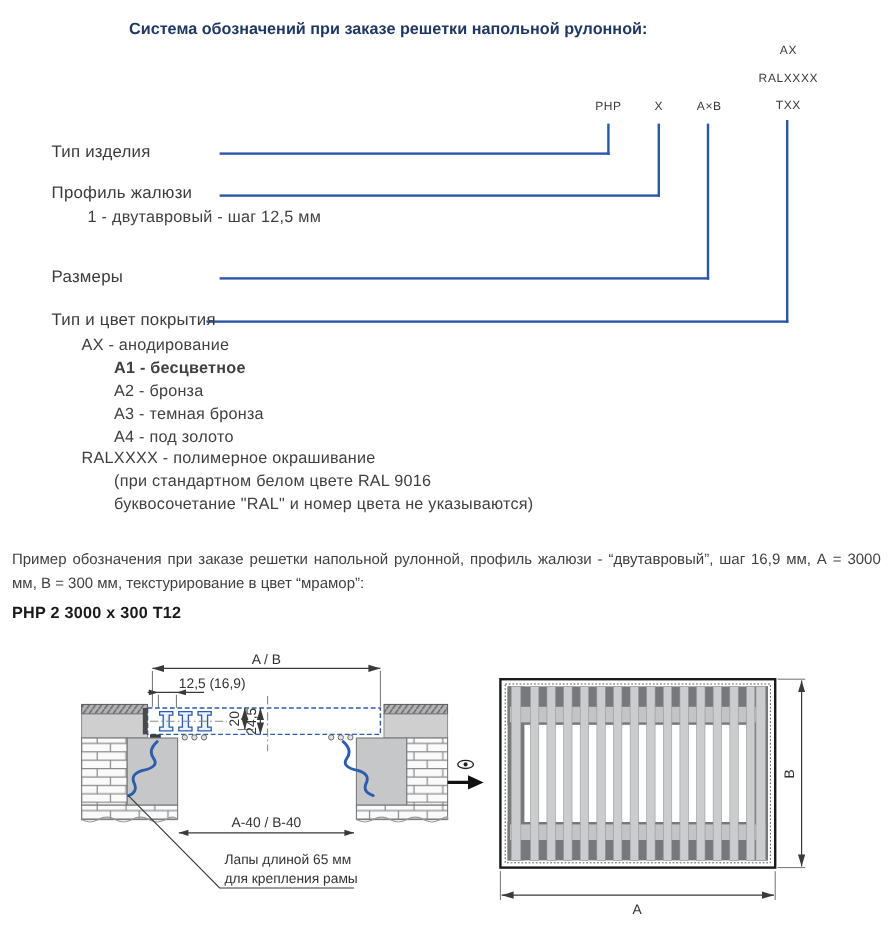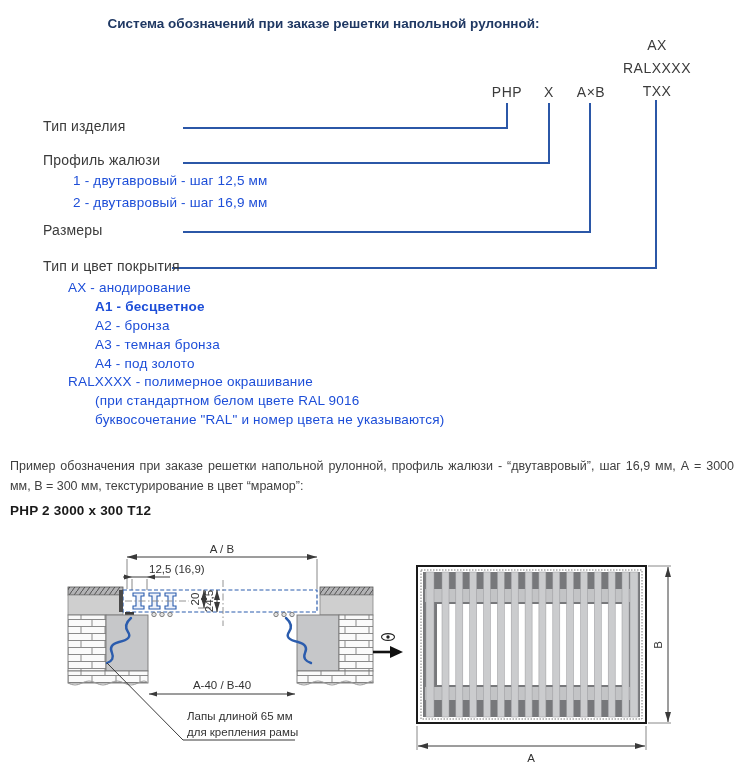--- a/index.html
+++ b/index.html
@@ -17,28 +17,28 @@
     width:743px;height:771px;position:relative;overflow:hidden;
     font-family:"Liberation Sans",sans-serif;color:var(--text-dark);
   }
   .abs{position:absolute;}
   .page-title{
     left:0;top:16px;width:647px;text-align:center;
     font-size:13.5px;font-weight:bold;color:var(--title-color);
   }
   .code-label{
     transform:translateX(-50%);
-    font-size:14px;letter-spacing:.5px;color:#3b3b3b;white-space:nowrap;
+    font-size:10px;letter-spacing:.5px;color:#3b3b3b;white-space:nowrap;
   }
   .connector{
     border-right:2px solid var(--connector-blue);
     border-bottom:2px solid var(--connector-blue);
   }
   .branch-label{font-size:14px;color:#3b3b3b;white-space:nowrap;letter-spacing:.2px;}
-  .list-item{font-size:13.5px;color:#1d4ed8;white-space:nowrap;letter-spacing:.2px;}
+  .list-item{font-size:13.5px;color:#404040;white-space:nowrap;letter-spacing:.2px;}
   .example-text{
     left:10px;top:457px;width:724px;font-size:12.5px;line-height:19.5px;
     text-align:justify;color:#3f3f3f;
   }
   .example-code{left:10px;top:503px;font-size:13.5px;font-weight:bold;color:#1a1a1a;letter-spacing:.2px;}
   svg{display:block;}
   svg text{font-family:"Liberation Sans",sans-serif;fill:#333;}
   .dim-line{stroke:#3a3a3a;stroke-width:1;fill:none;}
   .ext-line{stroke:#6a6a6a;stroke-width:.8;fill:none;}
   .dim-text{font-size:11.5px;}
@@ -64,21 +64,20 @@
   <span class="abs code-label" style="left:657px;top:83px;">TXX</span>
 
   <div class="abs connector" style="left:183px;top:103px;width:325px;height:26px;"></div>
   <div class="abs connector" style="left:183px;top:103px;width:367px;height:61px;"></div>
   <div class="abs connector" style="left:183px;top:103px;width:408px;height:130px;"></div>
   <div class="abs connector" style="left:172px;top:100px;width:485px;height:169px;"></div>
 
   <span class="abs branch-label" style="left:43px;top:118px;">Тип изделия</span>
   <span class="abs branch-label" style="left:43px;top:152px;">Профиль жалюзи</span>
   <span class="abs list-item" style="left:73px;top:173px;">1 - двутавровый - шаг 12,5 мм</span>
-  <span class="abs list-item" style="left:73px;top:195px;">2 - двутавровый - шаг 16,9 мм</span>
   <span class="abs branch-label" style="left:43px;top:222px;">Размеры</span>
   <span class="abs branch-label" style="left:43px;top:258px;">Тип и цвет покрытия</span>
 
   <span class="abs list-item" style="left:68px;top:280px;text-align:center;">AX - анодирование</span>
   <span class="abs list-item" style="left:95px;top:299px;font-weight:bold;">А1 - бесцветное</span>
   <span class="abs list-item" style="left:95px;top:318px;">А2 - бронза</span>
   <span class="abs list-item" style="left:95px;top:337px;">А3 - темная бронза</span>
   <span class="abs list-item" style="left:95px;top:356px;">А4 - под золото</span>
   <span class="abs list-item" style="left:68px;top:374px;">RALXXXX - полимерное окрашивание</span>
   <span class="abs list-item" style="left:95px;top:393px;text-align:right;">(при стандартном белом цвете RAL 9016</span>

